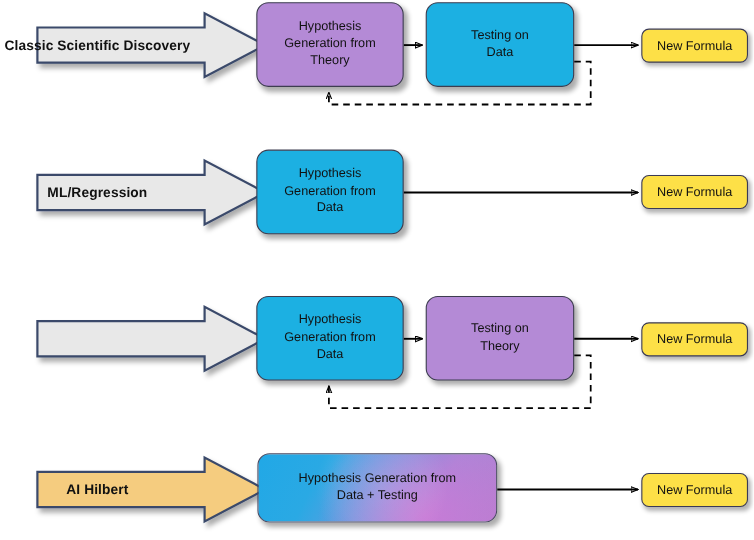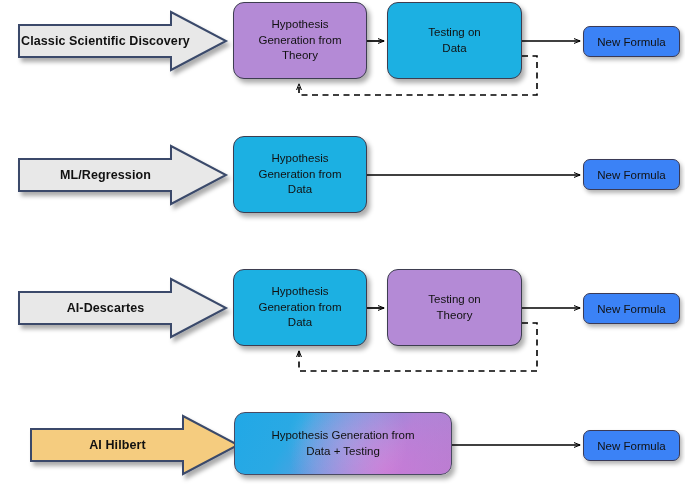--- a/index.html
+++ b/index.html
@@ -24,23 +24,24 @@
 
   .row {
     position: absolute;
     left: 0;
     width: 685px;
   }
 
   
   .banner {
     position: absolute;
-    left: 18px;
+    left: 1px;
     width: 209px;
     height: 60px;
+    padding-left: 32px;
   }
   .banner svg { display: block; overflow: visible; }
   .banner-label {
     position: absolute;
     left: 0;
     top: 0;
     width: 175px;
     height: 60px;
     display: flex;
     align-items: center;
@@ -78,21 +79,21 @@
       linear-gradient(118deg, #21a8e6 0%, #2aa9e4 26%, #6a9ae0 52%, #a688d8 74%, #b67fd0 100%);
   }
 
   
   .result {
     position: absolute;
     box-sizing: border-box;
     width: 97px;
     height: 31px;
     border-radius: 7px;
-    background: #3b82f6;
+    background: #fde047;
     border: 1.3px solid #3a3a56;
     display: flex;
     align-items: center;
     justify-content: center;
     font-size: 11.5px;
     color: #111111;
     box-shadow: 2px 3px 4px rgba(0,0,0,0.30);
   }
 
   
@@ -201,21 +202,20 @@
 
     <div class="banner" style="top:11px;">
       <svg width="209" height="60" viewBox="0 0 209 60">
         <defs>
           <filter id="sh3" x="-20%" y="-20%" width="150%" height="160%">
             <feDropShadow dx="3" dy="4" stdDeviation="2.2" flood-color="#000" flood-opacity="0.33"></feDropShadow>
           </filter>
         </defs>
         <path d="M1,14 L153,14 L153,1 L208,30 L153,59 L153,46 L1,46 Z" fill="#e8e8e8" stroke="#3a4a6b" stroke-width="2" filter="url(#sh3)"></path>
       </svg>
-      <div class="banner-label">AI-Descartes</div>
     </div>
 
     <div class="box blue" style="left:233px;top:2px;width:134px;height:77px;">
       <div>
         <div>Hypothesis</div>
         <div>Generation from</div>
         <div>Data</div>
       </div>
     </div>
 
@@ -226,21 +226,21 @@
       </div>
     </div>
 
     <div class="result" style="left:583px;top:26px;">
       <span>New Formula</span>
     </div>
   </div>
 
   <div class="row" style="top:412px;height:79px;">
 
-    <div class="banner" style="top:3px;margin-left:12px;">
+    <div class="banner" style="top:3px;">
       <svg width="209" height="60" viewBox="0 0 209 60">
         <defs>
           <filter id="sh4" x="-20%" y="-20%" width="150%" height="160%">
             <feDropShadow dx="3" dy="4" stdDeviation="2.2" flood-color="#000" flood-opacity="0.33"></feDropShadow>
           </filter>
         </defs>
         <path d="M1,14 L153,14 L153,1 L208,30 L153,59 L153,46 L1,46 Z" fill="#f5cc7f" stroke="#3a4a6b" stroke-width="2" filter="url(#sh4)"></path>
       </svg>
       <div class="banner-label">AI Hilbert</div>
     </div>

